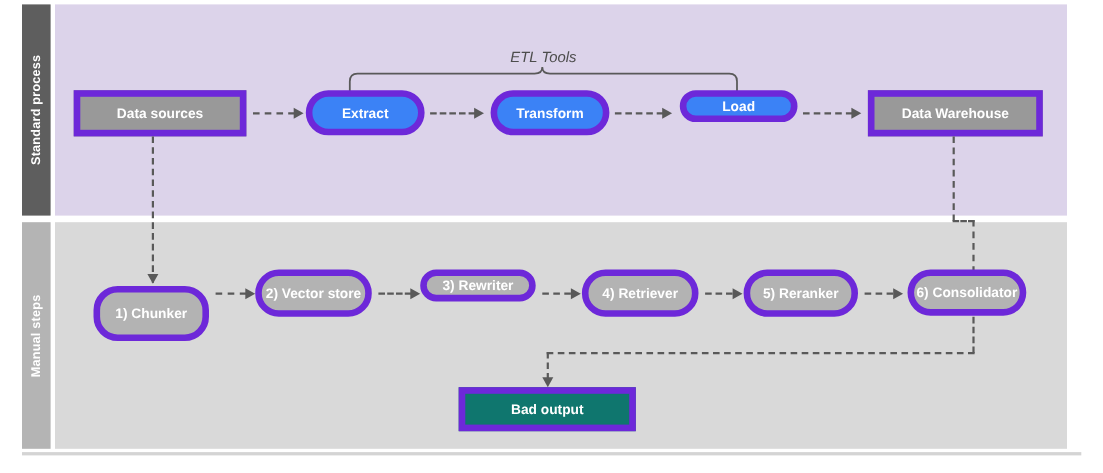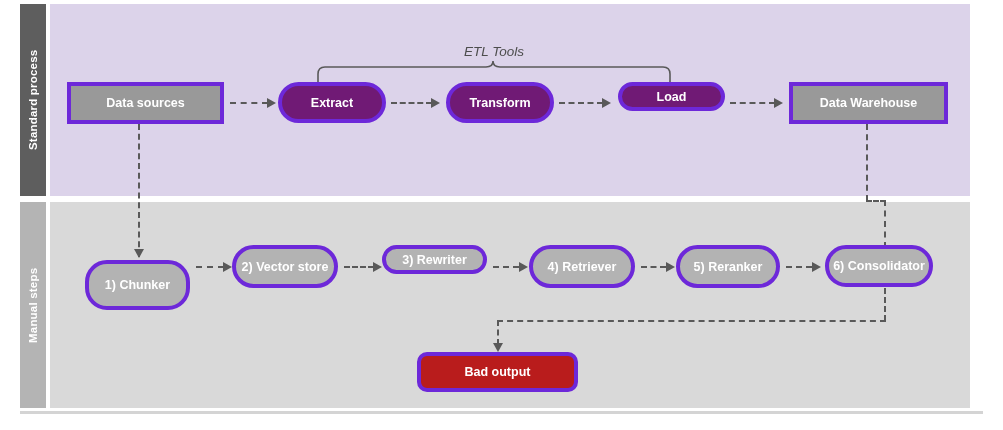--- a/index.html
+++ b/index.html
@@ -59,28 +59,28 @@
   .node {
     display: flex;
     align-items: center;
     justify-content: center;
     text-align: center;
     color: #ffffff;
     font-weight: bold;
     font-size: 12.5px;
     line-height: 14px;
     box-sizing: border-box;
-    border: 4px solid #6d28d9;
+    border: 6px solid #6d28d9;
   }
   .node-rect { border-radius: 0; }
   .node-pill { border-radius: 22px; }
   .gray-node  { background: #999999; }
-  .pink-node  { background: #701a75; }
+  .pink-node  { background: #3b82f6; }
   .step-node  { background: #b3b3b3; }
-  .yellow-node{ background: #b91c1c; border-radius: 10px; }
+  .yellow-node{ background: #0f766e; }
 
   
   .dash-h {
     height: 0;
     border-top: 2px dashed #595959;
   }
   .dash-v {
     width: 0;
     border-left: 2px dashed #595959;
   }

